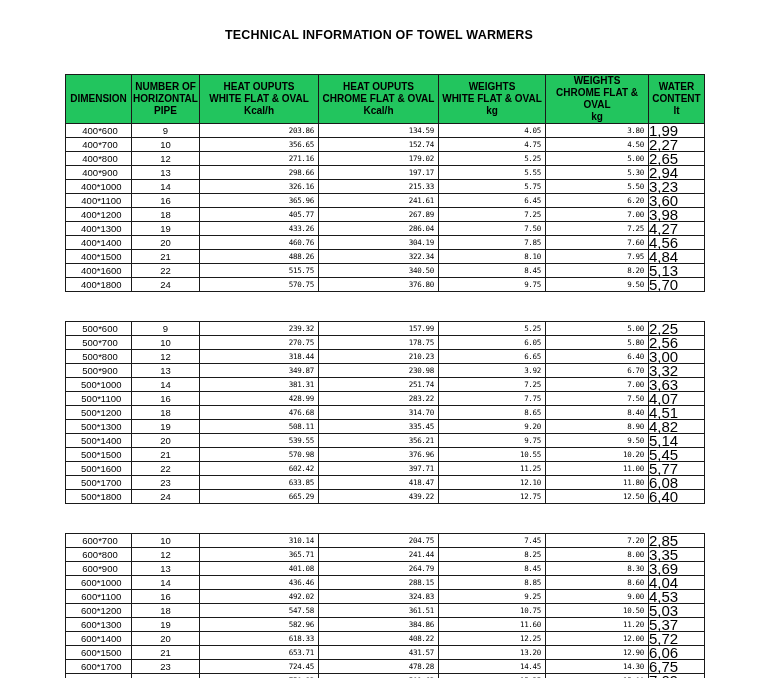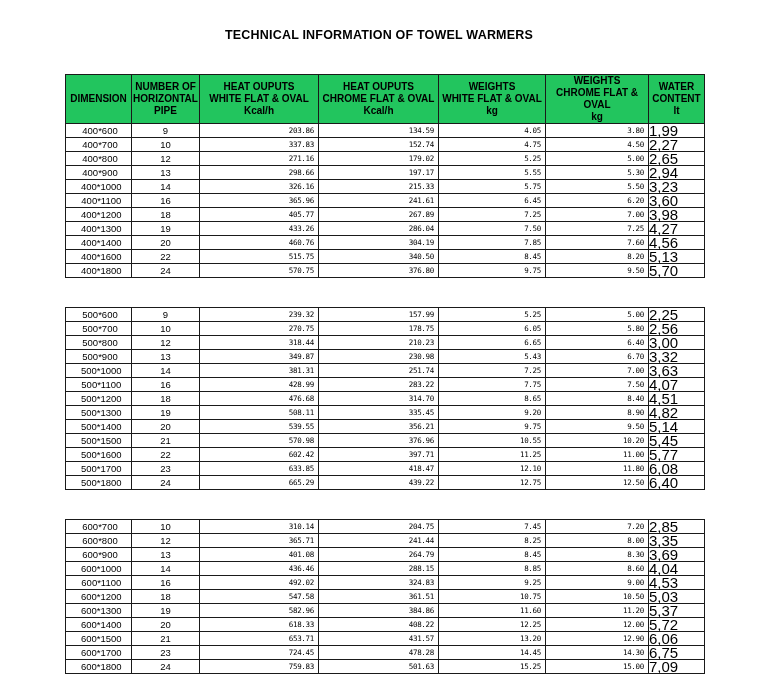--- a/index.html
+++ b/index.html
@@ -152,21 +152,21 @@
             <td class="pipe">9</td>
             <td class="num">203.86</td>
             <td class="num">134.59</td>
             <td class="num">4.05</td>
             <td class="num">3.80</td>
             <td class="water">1,99</td>
           </tr>
           <tr>
             <td class="dim">400*700</td>
             <td class="pipe">10</td>
-            <td class="num">337.83</td>
+            <td class="num">356.65</td>
             <td class="num">152.74</td>
             <td class="num">4.75</td>
             <td class="num">4.50</td>
             <td class="water">2,27</td>
           </tr>
           <tr>
             <td class="dim">400*800</td>
             <td class="pipe">12</td>
             <td class="num">271.16</td>
             <td class="num">179.02</td>
@@ -220,20 +220,29 @@
             <td class="water">4,27</td>
           </tr>
           <tr>
             <td class="dim"> 400*1400</td>
             <td class="pipe">20</td>
             <td class="num">460.76</td>
             <td class="num">304.19</td>
             <td class="num">7.85</td>
             <td class="num">7.60</td>
             <td class="water">4,56</td>
+          </tr>
+          <tr>
+            <td class="dim"> 400*1500</td>
+            <td class="pipe">21</td>
+            <td class="num">488.26</td>
+            <td class="num">322.34</td>
+            <td class="num">8.10</td>
+            <td class="num">7.95</td>
+            <td class="water">4,84</td>
           </tr>
           <tr>
             <td class="dim"> 400*1600</td>
             <td class="pipe">22</td>
             <td class="num">515.75</td>
             <td class="num">340.50</td>
             <td class="num">8.45</td>
             <td class="num">8.20</td>
             <td class="water">5,13</td>
           </tr>
@@ -285,21 +294,21 @@
             <td class="num">210.23</td>
             <td class="num">6.65</td>
             <td class="num">6.40</td>
             <td class="water">3,00</td>
           </tr>
           <tr>
             <td class="dim">500*900</td>
             <td class="pipe">13</td>
             <td class="num">349.87</td>
             <td class="num">230.98</td>
-            <td class="num">5.43</td>
+            <td class="num">3.92</td>
             <td class="num">6.70</td>
             <td class="water">3,32</td>
           </tr>
           <tr>
             <td class="dim"> 500*1000</td>
             <td class="pipe">14</td>
             <td class="num">381.31</td>
             <td class="num">251.74</td>
             <td class="num">7.25</td>
             <td class="num">7.00</td>

